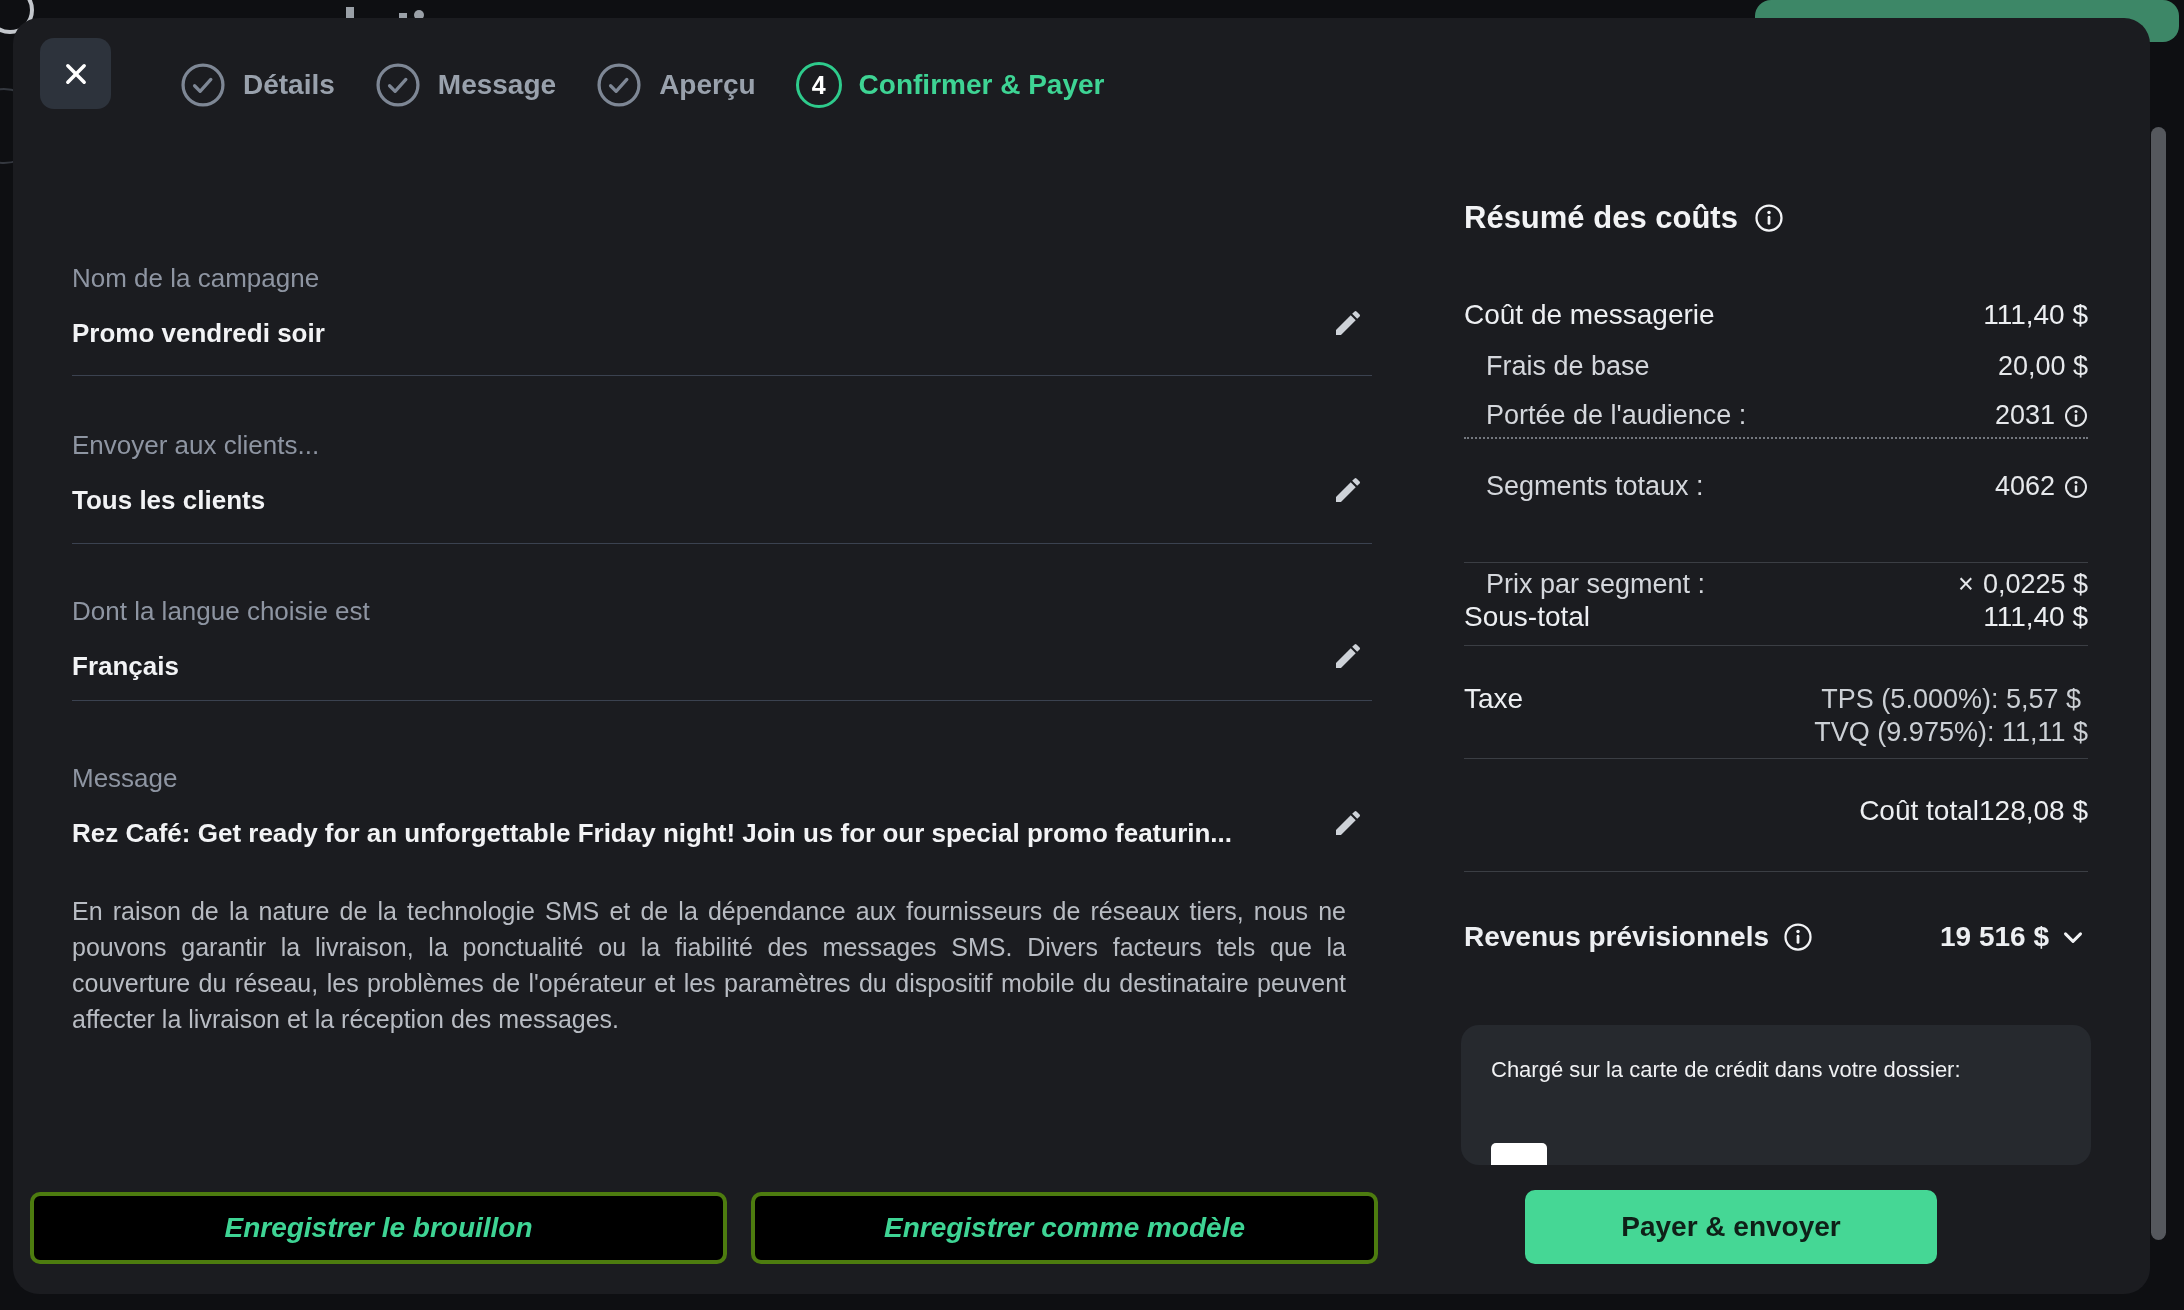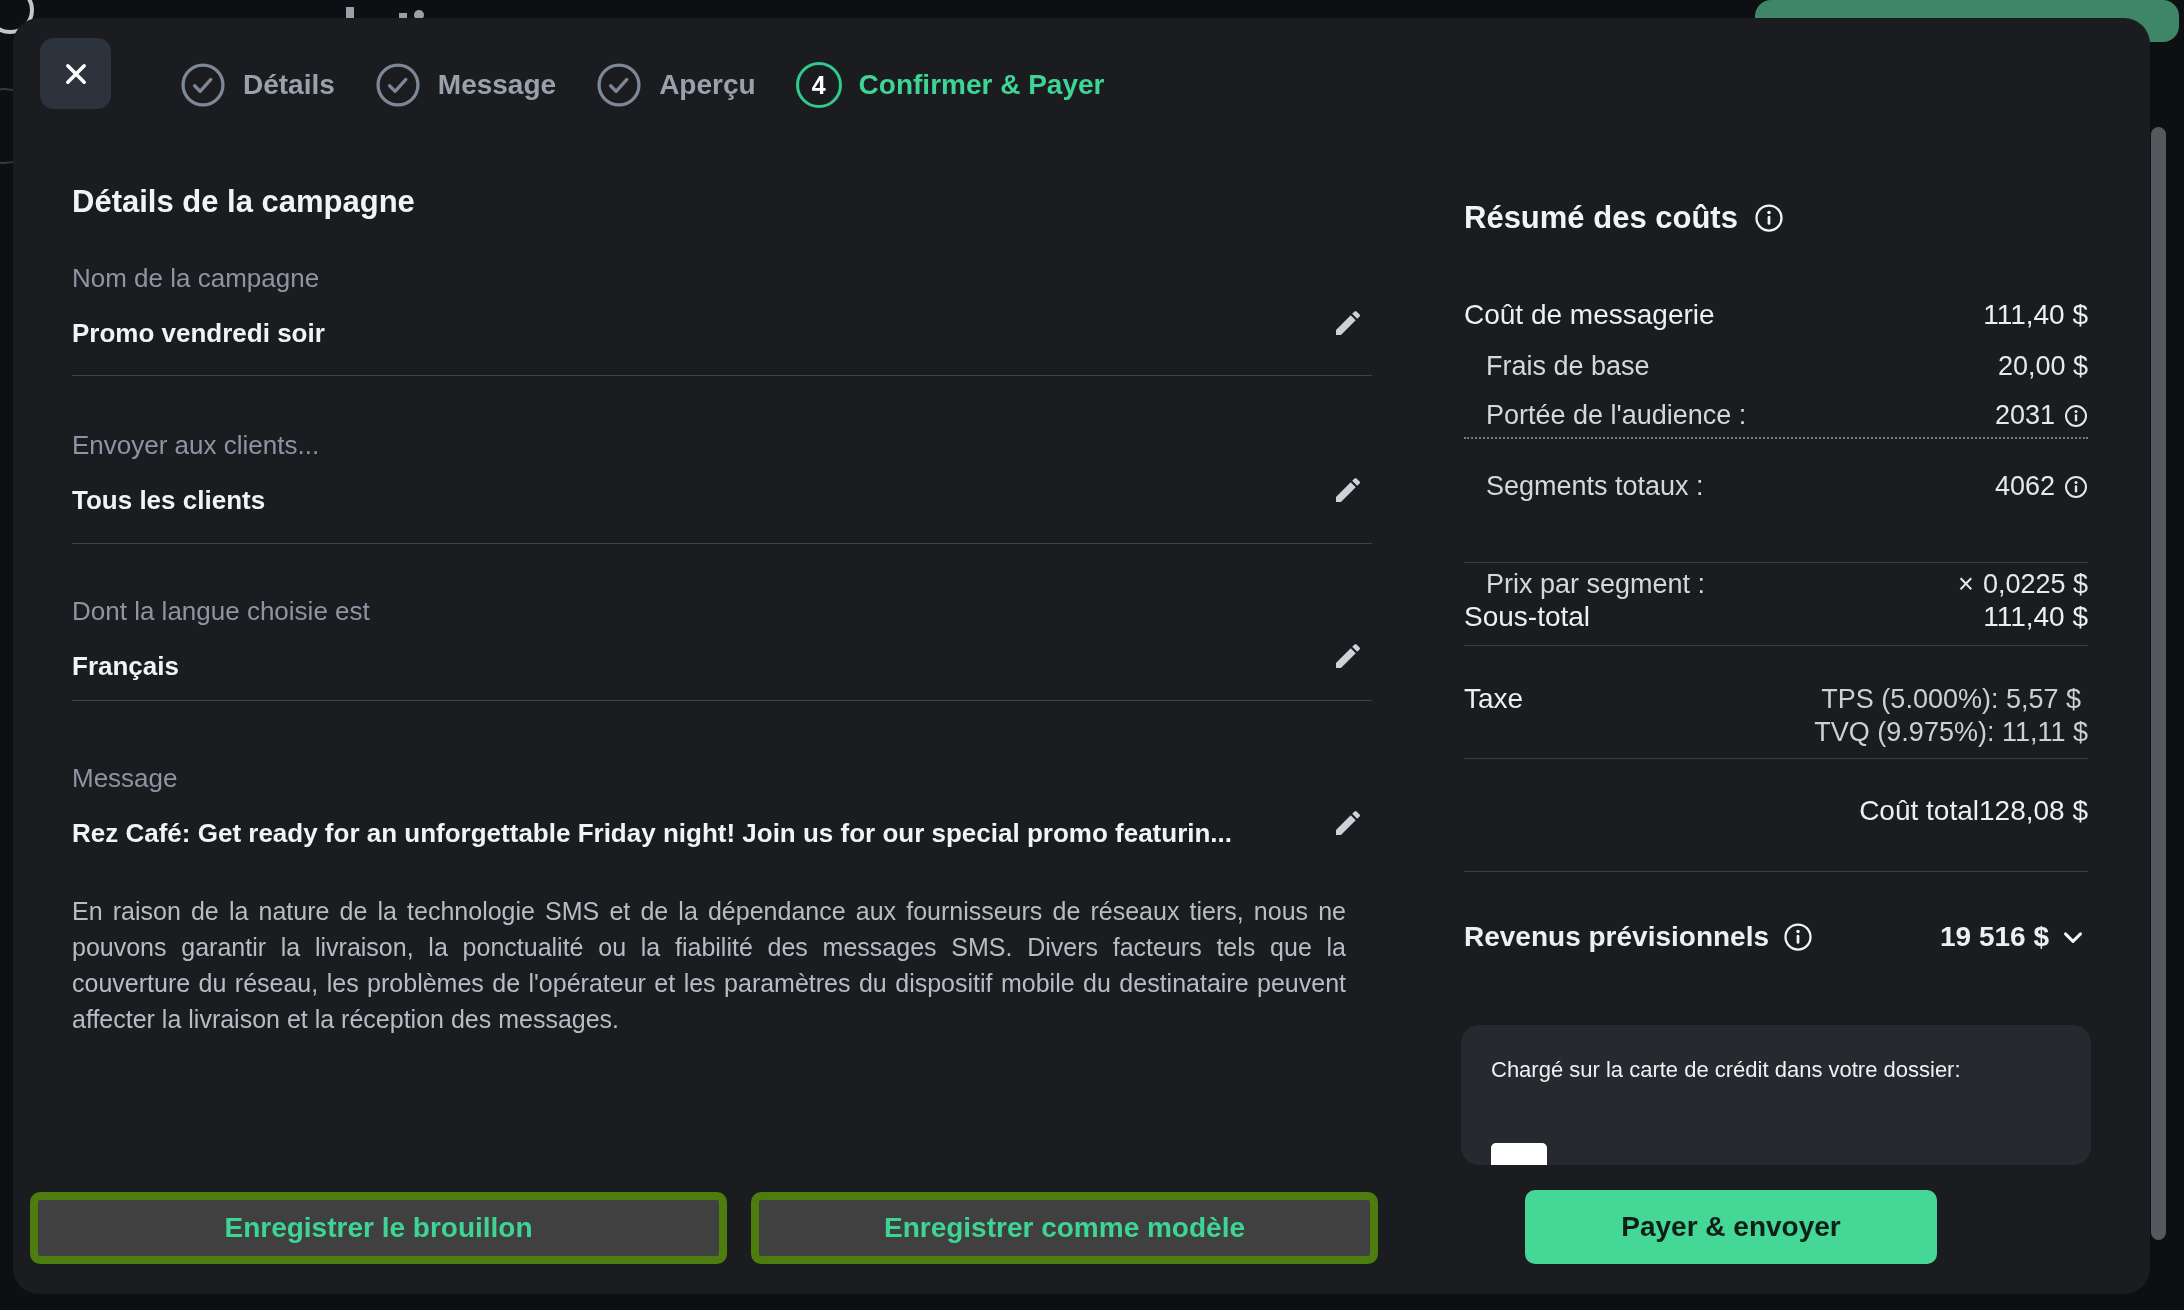--- a/index.html
+++ b/index.html
@@ -71,23 +71,23 @@
   .revenue .l,.revenue .v{font-weight:700;}
   .pay-box{
     position:absolute;top:1007px;left:-3px;width:630px;height:140px;
     background:#26292e;border-radius:18px;padding:30px 30px 0 30px;overflow:hidden;
   }
   .pay-box .note{font-size:22px;line-height:1.35;color:#f0f1f3;}
   .card-chip{position:absolute;left:30px;top:118px;width:56px;height:30px;background:#ffffff;border-radius:5px;}
   
   .actions button{cursor:pointer;font-family:"Liberation Sans", sans-serif;}
   .btn-outline{
-    position:absolute;top:1174px;height:72px;background:#404040;
-    border:8px solid #4d7c0f;border-radius:10px;color:#3ed494;
-    font-size:28px;font-weight:700;
+    position:absolute;top:1174px;height:72px;background:#000000;
+    border:4px solid #4d7c0f;border-radius:10px;color:#3ed494;
+    font-size:28px;font-weight:700;font-style:italic;
   }
   .btn-fill{
     position:absolute;top:1172px;height:74px;background:#45d795;
     border:none;border-radius:10px;color:#0f2018;font-size:28px;font-weight:700;
   }
   .btn-draft{left:17px;width:697px;}
   .btn-template{left:738px;width:627px;}
   .btn-pay{left:1512px;width:412px;}
   
   .scroll-thumb{position:absolute;left:2151px;top:127px;width:15px;height:1113px;background:#55585d;border-radius:8px;cursor:grab;}
@@ -142,21 +142,20 @@
         </span>
         <span class="lbl">Aperçu</span>
       </div>
       <div class="step active">
         <span class="num">4</span>
         <span class="lbl">Confirmer &amp; Payer</span>
       </div>
     </div>
 
     <div class="left-col">
-      <div class="page-title">Détails de la campagne</div>
 
       <div class="fgroup" style="top:245px;">
         <div class="flabel">Nom de la campagne</div>
         <div class="fvalue">Promo vendredi soir</div>
         <button class="pencil" style="top:44px;">
           <svg width="32" height="32" viewBox="0 0 24 24" fill="currentColor">
               <path d="M3 17.25V21h3.75L17.81 9.94l-3.75-3.75L3 17.25zM20.71 7.04a1 1 0 0 0 0-1.41l-2.34-2.34a1 1 0 0 0-1.41 0l-1.83 1.83 3.75 3.75 1.83-1.83z"></path>
             </svg>
         </button>
       </div>

